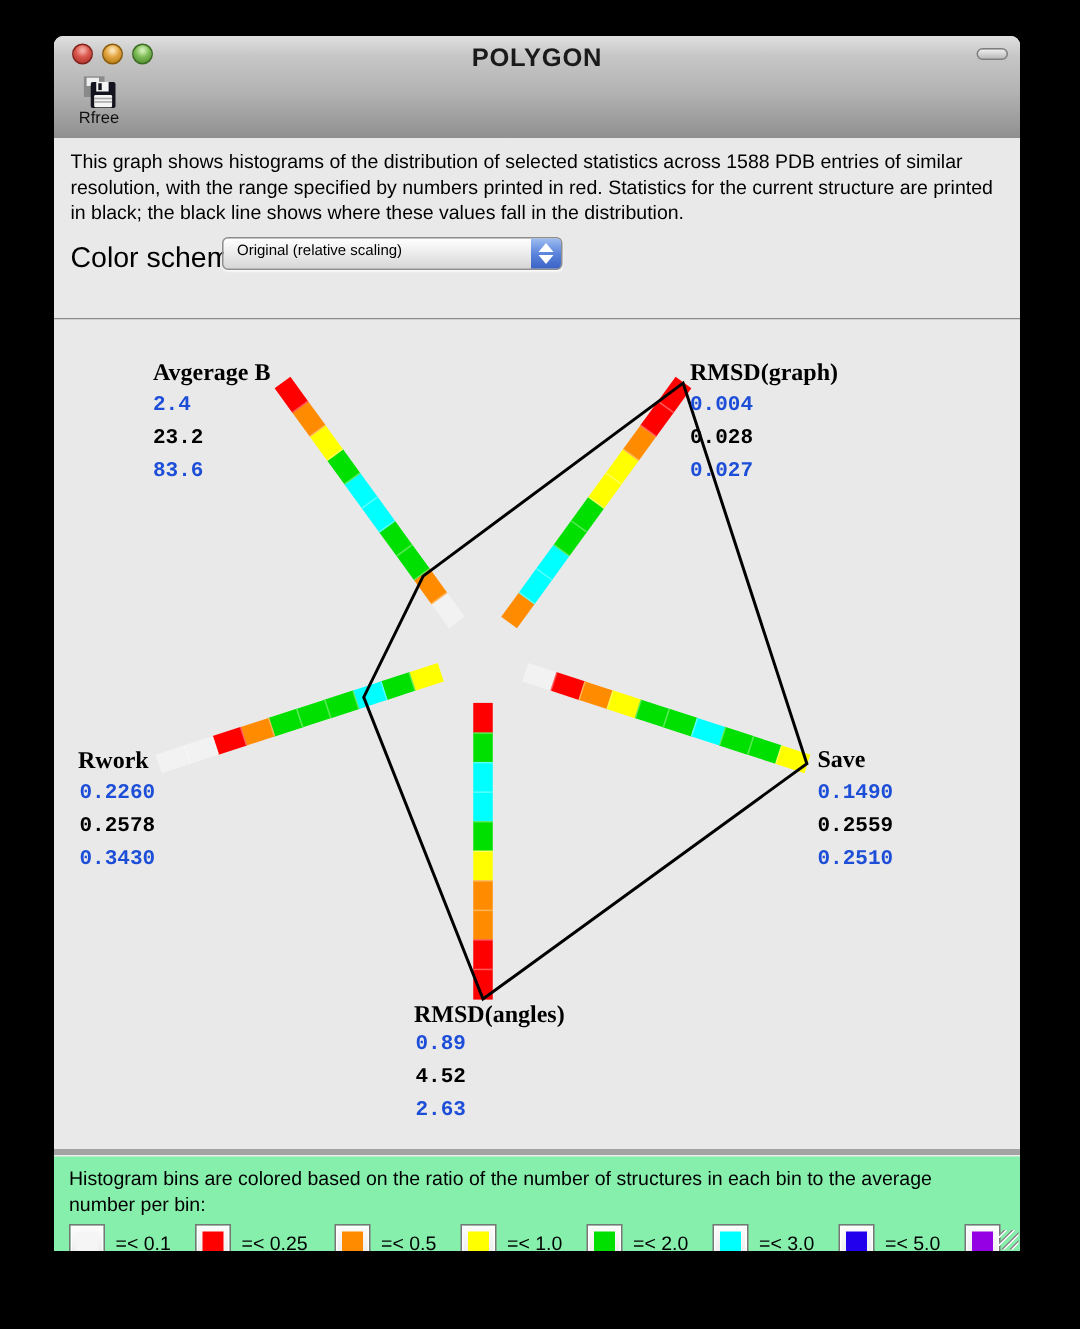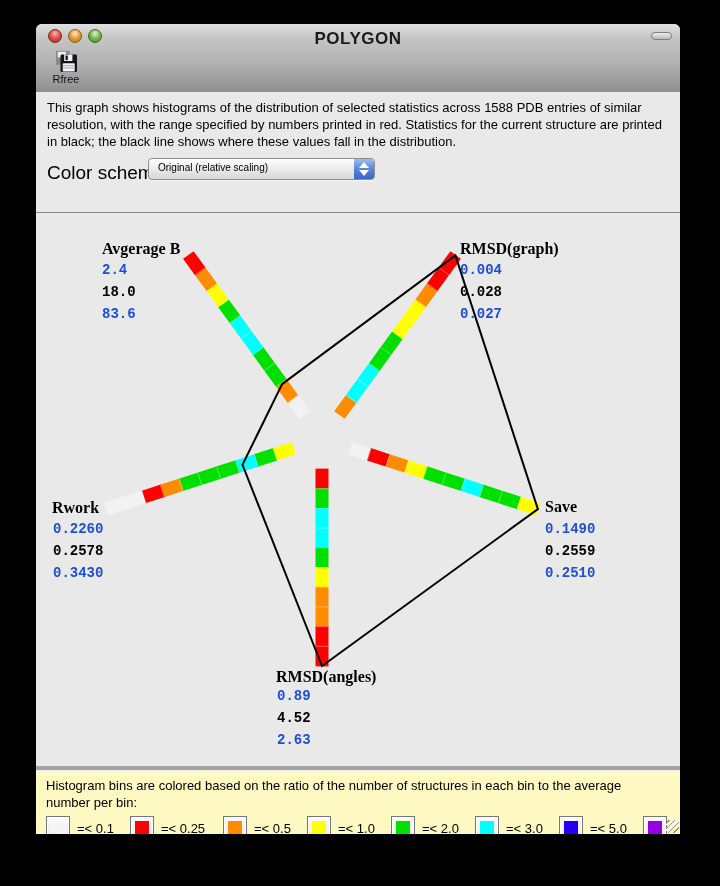--- a/index.html
+++ b/index.html
@@ -73,21 +73,21 @@
   }
   .axis-val{
     position:absolute;font-family:"Liberation Mono","DejaVu Sans Mono",monospace;
     font-size:14px;font-weight:bold;white-space:nowrap;
   }
   .axis-val.red{color:#1d4ed8;}
   .axis-val.blk{color:#000;}
   
   .legend-panel{
     position:absolute;left:0;top:747px;width:644px;height:63px;
-    background:#fef9c3;overflow:hidden;
+    background:#86efac;overflow:hidden;
   }
   .legend-text{
     position:absolute;left:10px;top:6px;width:600px;
     font-size:13px;line-height:17px;color:#000;
   }
   .swatch-item{position:absolute;top:45px;height:26px;}
   .swatch{
     position:absolute;left:0;top:0;width:24px;height:24px;box-sizing:border-box;
     border:1px solid #777;background:linear-gradient(#fdfdfd,#e9e9e9);
     box-shadow:inset 0 0 0 1px #fff;
@@ -237,21 +237,21 @@
         <line x1="184.53366149052445" y1="265.8029163439128" x2="180.51644056365015" y2="253.43918163207582" stroke="rgba(255,255,255,0.35)" stroke-width="1"></line>
         <line x1="165.79784811950992" y1="271.8905511330993" x2="161.78062719263562" y2="259.5268164212623" stroke="rgba(255,255,255,0.35)" stroke-width="1"></line>
         <line x1="147.06203474849542" y1="277.9781859222857" x2="143.04481382162112" y2="265.61445121044875" stroke="rgba(255,255,255,0.35)" stroke-width="1"></line>
         <line x1="128.32622137748086" y1="284.0658207114722" x2="124.30900045060655" y2="271.70208599963524" stroke="rgba(255,255,255,0.35)" stroke-width="1"></line>
         <line x1="109.59040800646638" y1="290.15345550065865" x2="105.57318707959205" y2="277.7897207888217" stroke="rgba(255,255,255,0.35)" stroke-width="1"></line>
         <line x1="90.85459463545185" y1="296.24109028984515" x2="86.83737370857752" y2="283.8773555780082" stroke="rgba(255,255,255,0.35)" stroke-width="1"></line>
         <path d="M246.1 171.1L419.4 42.4L501.9 296.1L286.0 453.0L206.5 251.8Z" fill="none" stroke="#000" stroke-width="2" stroke-linejoin="miter"></path>
       </svg>
   <div class="axis-label" style="left: 66px; top: 27px;">Avgerage B</div>
       <div class="axis-val red" style="left: 66px; top: 49px;">2.4</div>
-      <div class="axis-val blk" style="left: 66px; top: 71px;">18.0</div>
+      <div class="axis-val blk" style="left: 66px; top: 71px;">23.2</div>
       <div class="axis-val red" style="left: 66px; top: 93px;">83.6</div>
       <div class="axis-label" style="left: 424px; top: 27px;">RMSD(graph)</div>
       <div class="axis-val red" style="left: 424px; top: 49px;">0.004</div>
       <div class="axis-val blk" style="left: 424px; top: 71px;">0.028</div>
       <div class="axis-val red" style="left: 424px; top: 93px;">0.027</div>
       <div class="axis-label" style="left: 509px; top: 285px;">Save</div>
       <div class="axis-val red" style="left: 509px; top: 308px;">0.1490</div>
       <div class="axis-val blk" style="left: 509px; top: 330px;">0.2559</div>
       <div class="axis-val red" style="left: 509px; top: 352px;">0.2510</div>
       <div class="axis-label" style="left: 240px; top: 455px;">RMSD(angles)</div>

